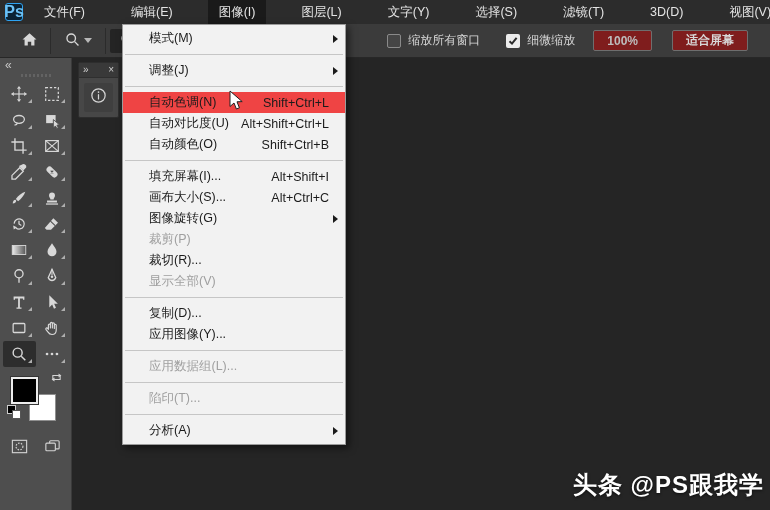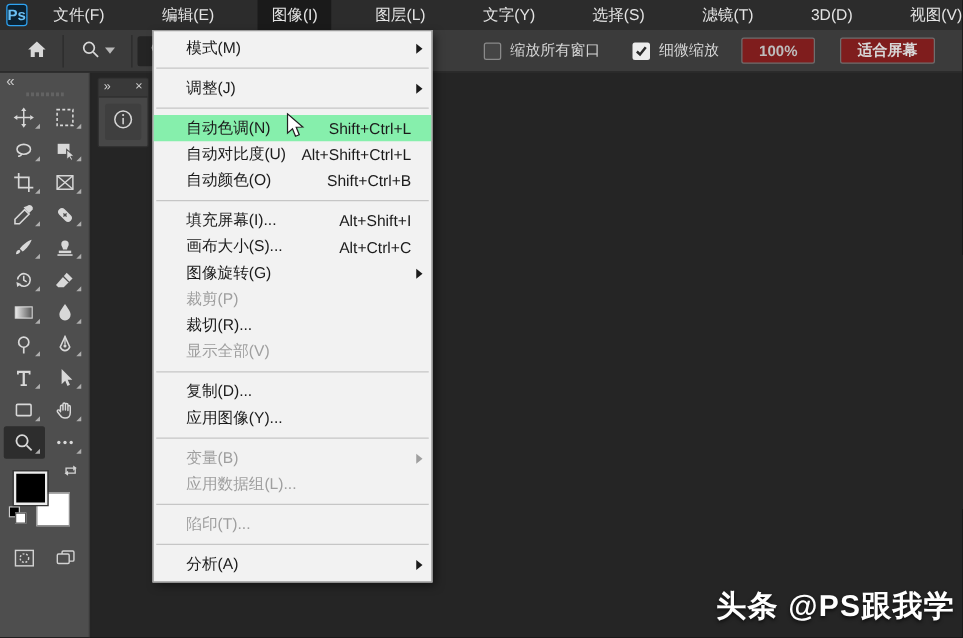--- a/index.html
+++ b/index.html
@@ -2,21 +2,21 @@
 <html><head>
 <meta charset="utf-8">
 <style>
   * { box-sizing: border-box; margin: 0; padding: 0; }
   html,body { background:#111; }
   body { font-family: "Liberation Sans", "DejaVu Sans", sans-serif; }
   .screen { position:relative; width:770px; height:510px; overflow:hidden; background:#252525; }
 
   
   .menubar { position:absolute; top:0; left:0; right:0; height:24px; background:#2c2c2c; display:flex; align-items:center; color:#e4e4e4; font-size:12.5px; z-index:10; }
-  .ps-logo { width:18px; height:18px; margin:0 10px 0 5px; background:#0b2233; border:1px solid #2ea3f2; border-radius:3px; color:#6cc1f5; font-size:12px; font-weight:bold; display:flex; align-items:center; justify-content:center; }
+  .ps-logo { width:18px; height:18px; margin:0 10px 0 5px; background:#0b2233; border:1px solid #2ea3f2; border-radius:3px; color:#6cc1f5; font-size:16px; font-weight:bold; display:flex; align-items:center; justify-content:center; }
   #menubar-items { display:flex; height:100%;gap:24px; }
   .menubar-item { padding:0 11px; height:100%; display:flex; align-items:center; white-space:nowrap; cursor:default; }
   .menubar-item.active { background:#1a1a1a; }
 
   
   .optionsbar { position:absolute; top:24px; left:0; right:0; height:34px; background:#3b3b3b; border-bottom:1px solid #272727; display:flex; align-items:center; color:#d6d6d6; font-size:12px; z-index:5; }
   .opt-btn-icon { width:34px; height:24px; display:flex; align-items:center; justify-content:center; color:#d8d8d8; }
   .opt-btn-icon svg { width:17px; height:17px; }
   .opt-sep { width:1px; height:26px; background:#2b2b2b; margin:0 4px; }
   .opt-btn-icon.pressed { background:#242424; border-radius:2px; }
@@ -60,21 +60,21 @@
   .panel-tile svg { width:19px; height:19px; }
 
   
   .canvas { position:absolute; left:73px; top:58px; right:0; bottom:0; background:#252525; }
   .watermark { position:absolute; right:6px; bottom:9px; color:#ffffff; font-size:24px; font-weight:bold; letter-spacing:1px; text-shadow:0 1px 3px rgba(0,0,0,.65); z-index:20; }
 
   
   .dropdown { position:absolute; left:122px; top:24px; width:224px; background:#f2f2f2; border:1px solid #9b9b9b; box-shadow:3px 3px 7px rgba(0,0,0,.5); padding:3px 0; z-index:40; font-size:12.5px; color:#1b1b1b; }
   .menu-item { height:21px; display:flex; align-items:center; padding:0 16px 0 26px; position:relative; white-space:nowrap; }
   .menu-item .shortcut { margin-left:auto; }
-  .menu-item.highlighted { background:#86efac; }
+  .menu-item.highlighted { background:#ef4444; }
   .menu-item.disabled { color:#9f9f9f; }
   .menu-separator { height:1px; background:#c6c6c6; margin:5px 2px; }
   .submenu-arrow { position:absolute; right:7px; top:50%; transform:translateY(-50%); width:0; height:0; border-left:5px solid #1b1b1b; border-top:4px solid transparent; border-bottom:4px solid transparent; }
   .menu-item.disabled .submenu-arrow { border-left-color:#9f9f9f; }
 
   
   .cursor { position:absolute; left:229px; top:90px; z-index:60; }
 </style>
 </head>
 <body>
@@ -434,24 +434,20 @@
         <span data-name="menu-item-label">显示全部(V)</span>
       </div>
       <div class="menu-separator" data-name="menu-separator"></div>
       <div class="menu-item" data-name="menu-item-15">
         <span data-name="menu-item-label">复制(D)...</span>
       </div>
       <div class="menu-item" data-name="menu-item-16">
         <span data-name="menu-item-label">应用图像(Y)...</span>
       </div>
       <div class="menu-separator" data-name="menu-separator"></div>
-      <div class="menu-item disabled" data-name="menu-item-19">
-        <span data-name="menu-item-label">变量(B)</span>
-        <span class="submenu-arrow" data-name="submenu-arrow-icon"></span>
-      </div>
       <div class="menu-item disabled" data-name="menu-item-20">
         <span data-name="menu-item-label">应用数据组(L)...</span>
       </div>
       <div class="menu-separator" data-name="menu-separator"></div>
       <div class="menu-item disabled" data-name="menu-item-22">
         <span data-name="menu-item-label">陷印(T)...</span>
       </div>
       <div class="menu-separator" data-name="menu-separator"></div>
       <div class="menu-item" data-name="menu-item-24">
         <span data-name="menu-item-label">分析(A)</span>

